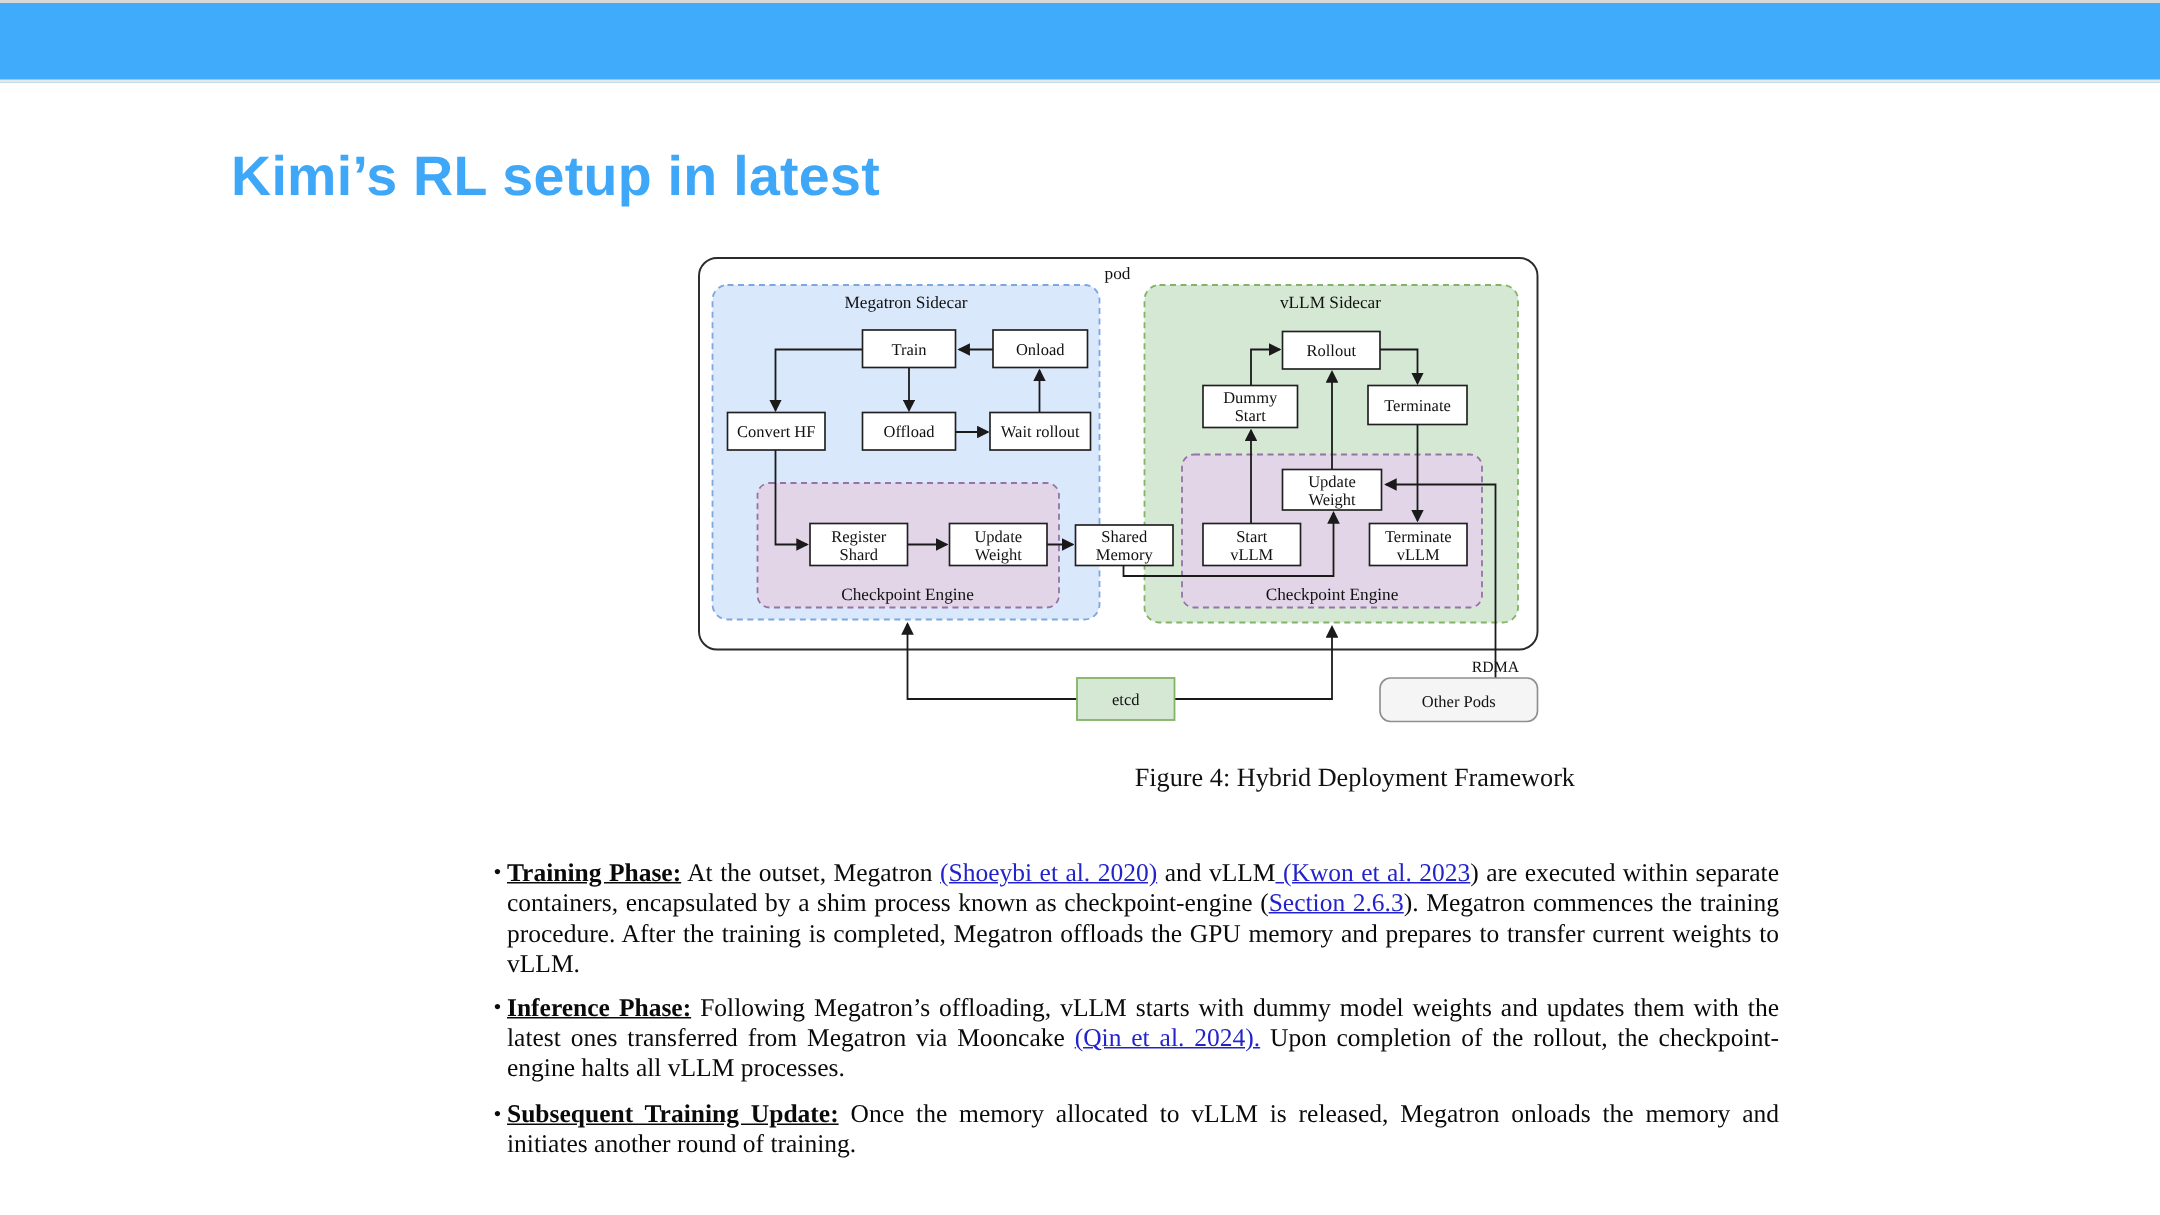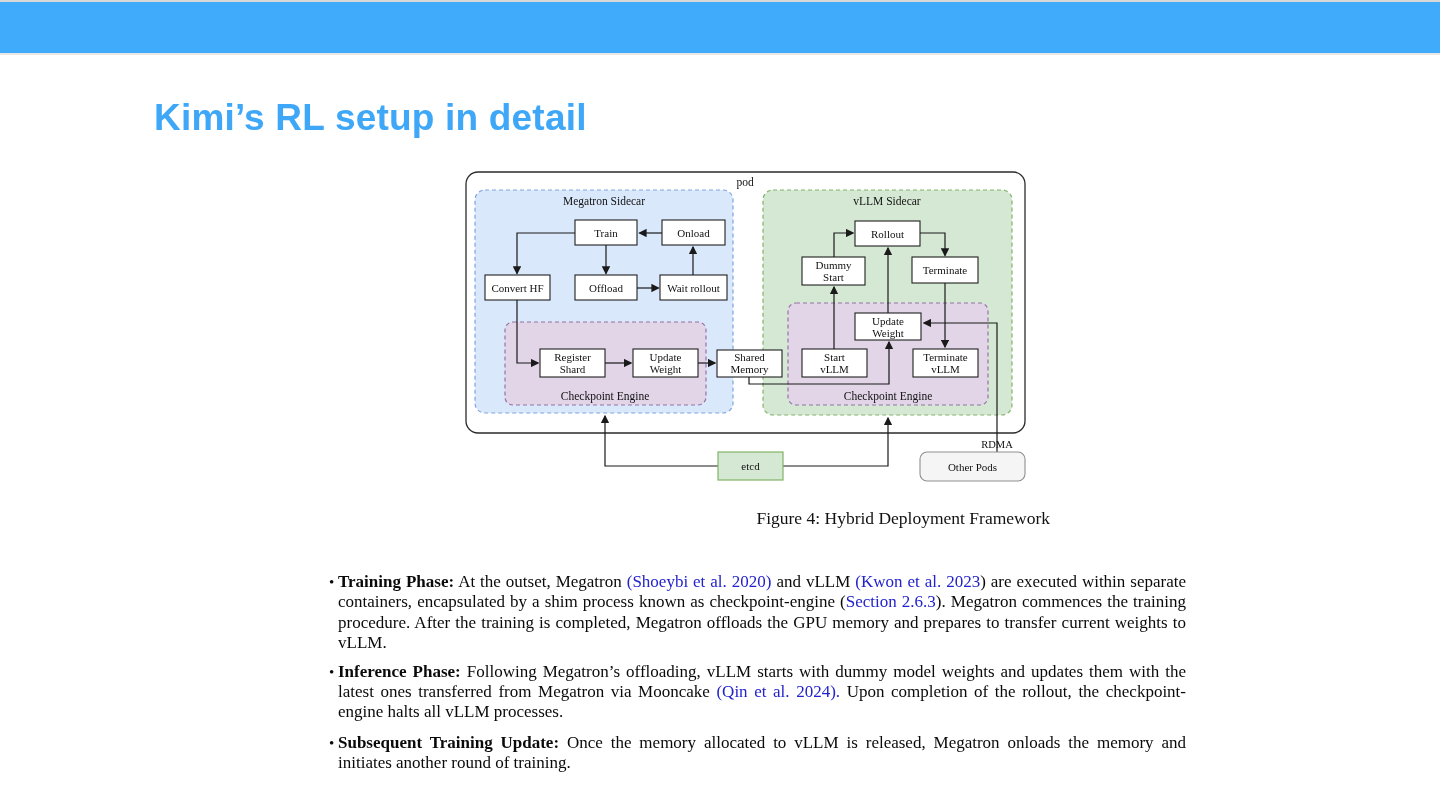--- a/index.html
+++ b/index.html
@@ -38,30 +38,30 @@
   .bullets{
     position:absolute;left:329px;top:572px;width:857px;
     font-family:"Liberation Serif",serif;font-size:17px;line-height:20.4px;
     color:#0a0a0a;text-align:justify;
   }
   .bullet{display:flex;margin:0;}
   .bullet + .bullet{margin-top:8px;}
   .bullet:nth-child(3){margin-top:10px;}
   .dot{flex:none;width:9px;font-size:15px;}
   .btext{flex:1;}
-  .seg-bold{font-weight:700;}
-  .seg-link{color:var(--link,#2323cc);cursor:pointer;}
+  .seg-bold{font-weight:700;text-decoration:underline;}
+  .seg-link{color:var(--link,#2323cc);text-decoration:underline;cursor:pointer;}
 </style>
 </head>
 <body>
 
 <div class="top-edge"></div>
 <div class="topbar"></div>
 
-<h1 class="slide-title">Kimi’s RL setup in detail</h1>
+<h1 class="slide-title">Kimi’s RL setup in latest</h1>
 
 <svg class="diagram" viewBox="450 165 600 330">
   <defs>
     <marker id="arr" viewBox="0 0 10 10" refX="8.5" refY="5" markerWidth="7" markerHeight="7" orient="auto-start-reverse">
       <path d="M0,0 L10,5 L0,10 z" fill="#1a1a1a"></path>
     </marker>
   </defs>
 
   <rect class="pod" x="466" y="172" width="559" height="261" rx="12"></rect>
   <rect class="region blue" x="475" y="190" width="258" height="223" rx="10"></rect>

